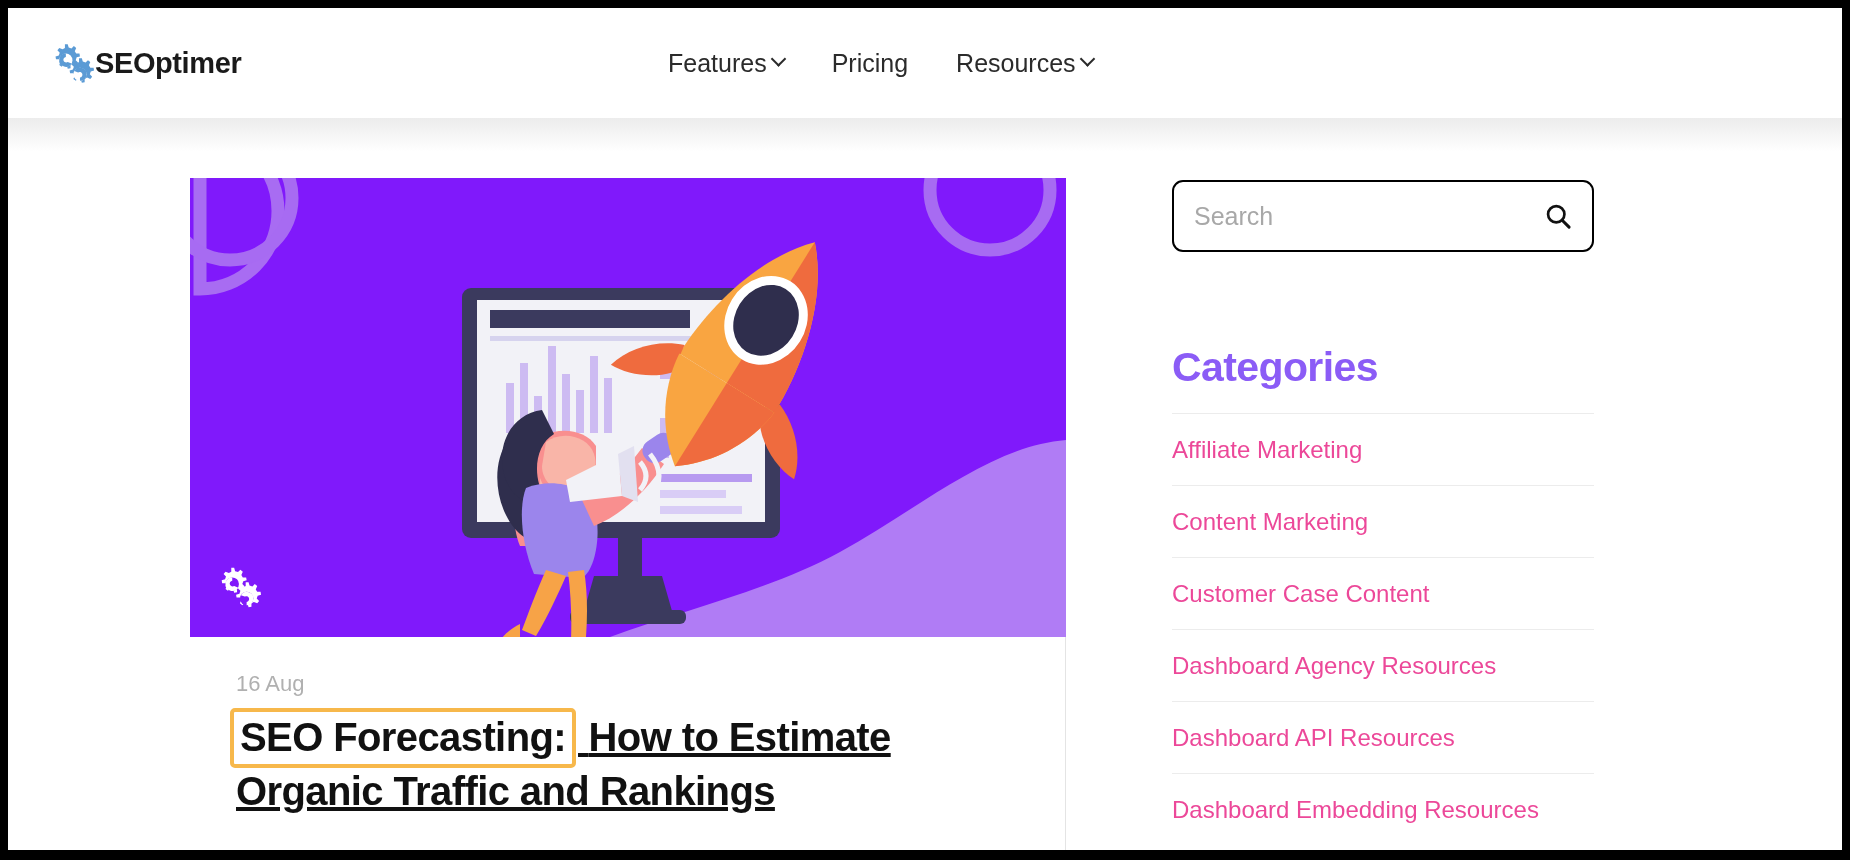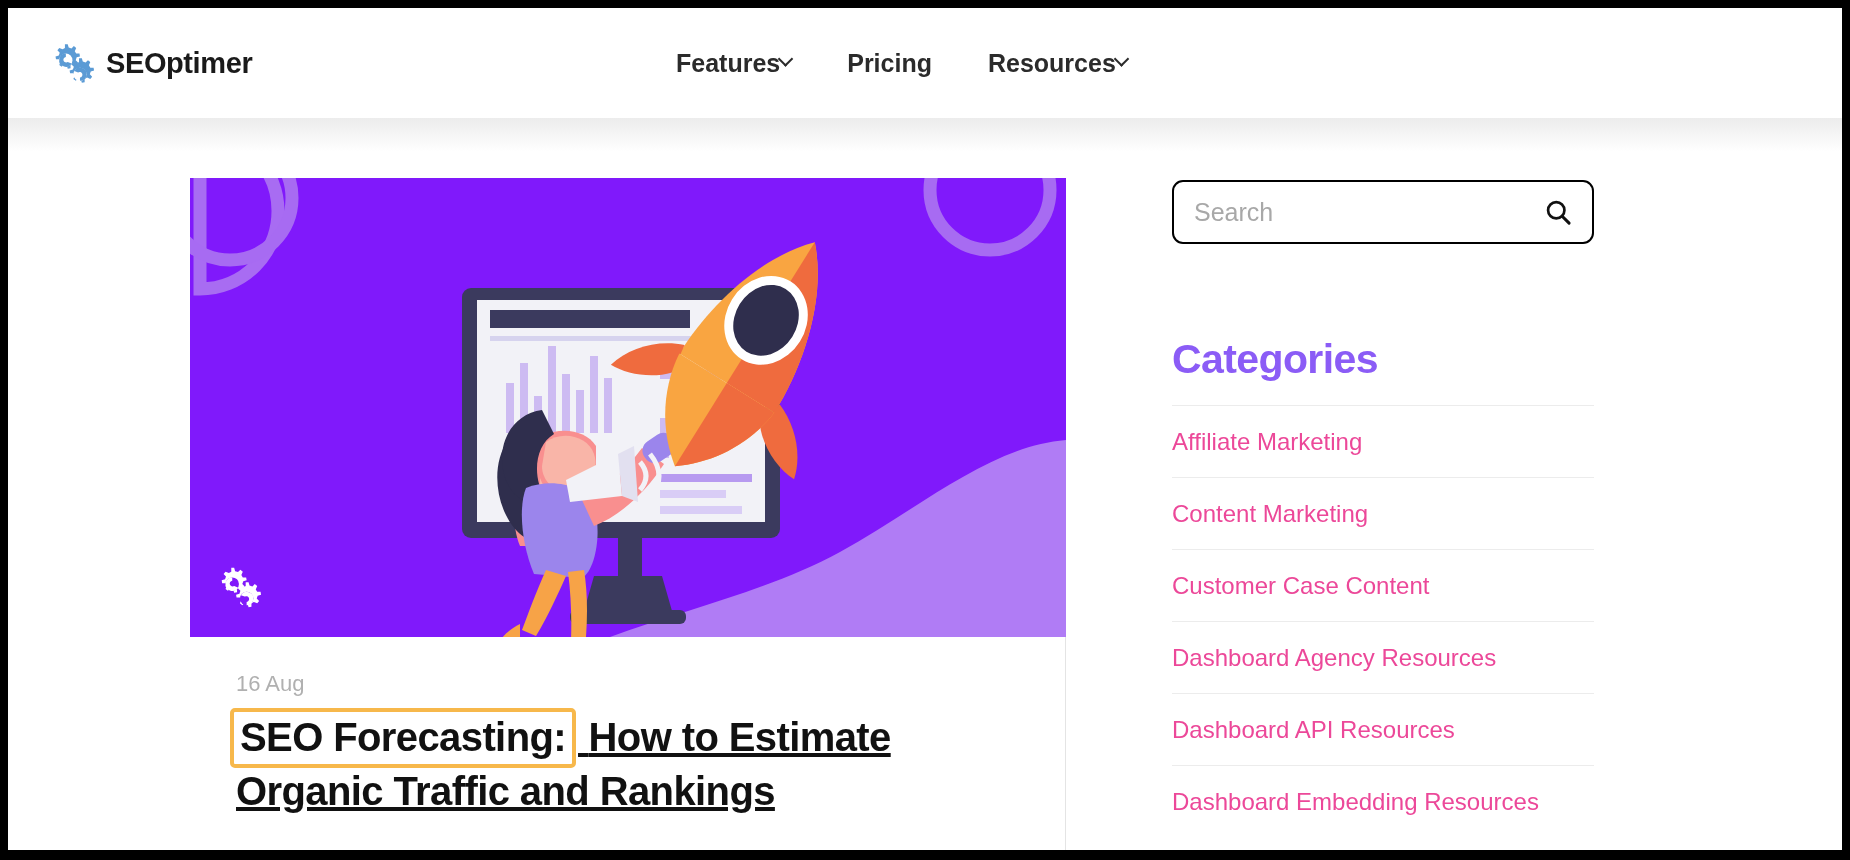--- a/index.html
+++ b/index.html
@@ -52,21 +52,20 @@
   }
 
   
   .logo-block {
     position: absolute;
     left: 40px;
     top: 50%;
     transform: translateY(-50%);
     display: flex;
     align-items: center;
-    gap: 11px;
   }
   .logo-mark { width: 47px; height: 47px; display: block; }
   .logo-word {
     font-size: 29px;
     font-weight: bold;
     color: #1a1a1a;
     letter-spacing: -0.4px;
     white-space: nowrap;
   }
 
@@ -76,27 +75,26 @@
     left: 660px;
     top: 50%;
     transform: translateY(-50%);
     display: flex;
     align-items: center;
     gap: 48px;
   }
   .nav-item {
     display: flex;
     align-items: center;
-    gap: 0;
+    gap: 6px;
     font-size: 25px;
     color: #2b2b2b;
-    font-weight: 700;
+    font-weight: 400;
     cursor: pointer;
     white-space: nowrap;
-    margin-left: 8px;
   }
   .chevron {
     display: inline-block;
     width: 11px;
     height: 11px;
     border-right: 2px solid #2b2b2b;
     border-bottom: 2px solid #2b2b2b;
     transform: translateY(-4px) rotate(45deg);
   }
 
@@ -198,21 +196,21 @@
   
   .sidebar {
     width: 594px;
     padding-left: 106px;
     padding-top: 2px;
   }
 
   .search-box {
     position: relative;
     width: 422px;
-    height: 64px;
+    height: 72px;
     border: 2.5px solid #000000;
     border-radius: 11px;
     background: #ffffff;
     display: flex;
     align-items: center;
     padding: 0 20px;
   }
   .search-input {
     flex: 1;
     border: none;

